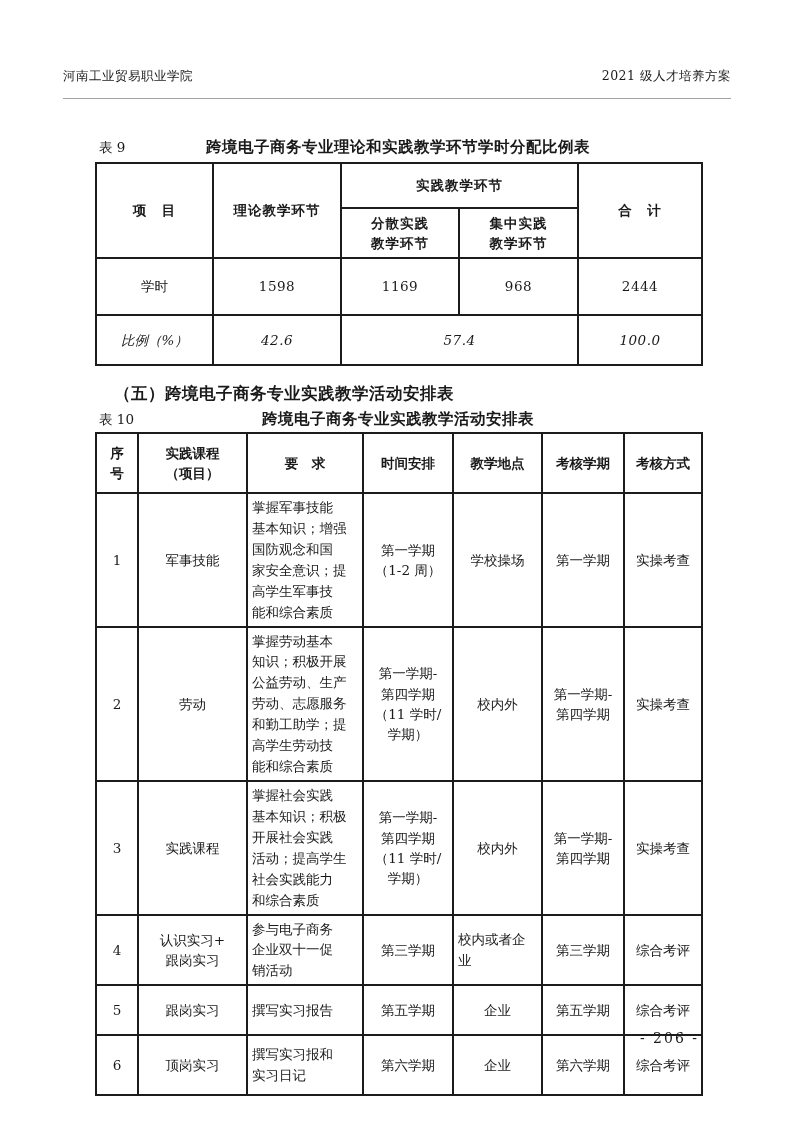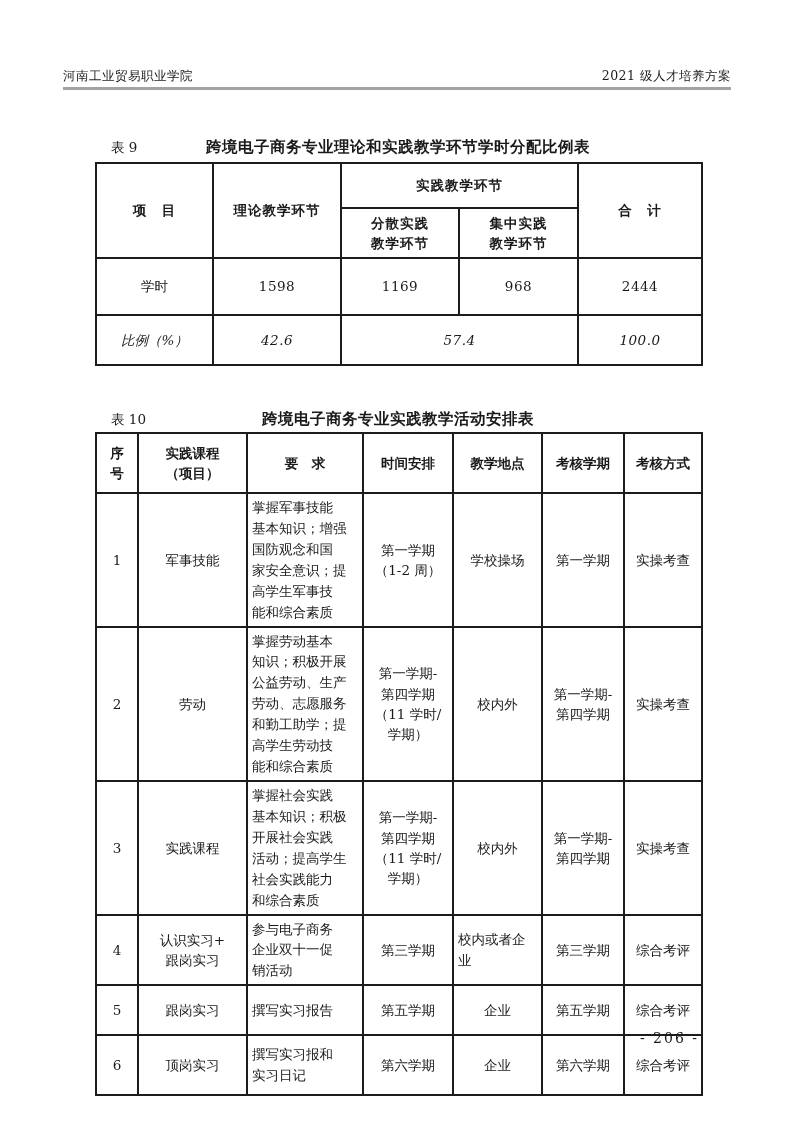--- a/index.html
+++ b/index.html
@@ -11,34 +11,34 @@
     font-family:"DejaVu Serif","Liberation Serif",serif;
     color:#1a1a1a;
     margin:0 auto;
     overflow:hidden;
   }
   
   .running-header {
     position:absolute; top:68px; left:63px; width:668px;
     display:flex; justify-content:space-between; align-items:flex-end;
     font-size:12.5px; letter-spacing:0.5px;
-    border-bottom:3px solid #a3a3a3;
-    padding-bottom:2px;
+    border-bottom:1px solid #a3a3a3;
+    padding-bottom:13px;
   }
   
   .sec-heading {
     position:absolute; left:114px;
     font-size:16.5px; font-weight:bold; letter-spacing:0.5px;
   }
   .sec4-heading { top:104px; }
   .sec5-heading { top:383px; }
   
   .caption-row { position:absolute; left:95px; width:606px; }
   .caption-row .tbl-label {
-    position:absolute; left:16px; top:2px; font-size:13.5px;
+    position:absolute; left:4px; top:2px; font-size:13.5px;
   }
   .caption-row .tbl-title {
     display:block; text-align:center;
     font-size:15.5px; font-weight:bold; letter-spacing:0.5px;
   }
   .cap9 { top:137px; }
   .cap10 { top:409px; }
   
   table {
     position:absolute; left:95px;
@@ -121,20 +121,21 @@
     </tr>
     <tr class="r-ratio">
       <td>比例（%）</td>
       <td class="num">42.6</td>
       <td class="num" colspan="2">57.4</td>
       <td class="num">100.0</td>
     </tr>
   </tbody>
     </table>
 
+  <div class="sec-heading sec5-heading">（五）跨境电子商务专业实践教学活动安排表</div>
 
   <div class="caption-row cap10">
     <span class="tbl-label">表 10</span>
     <span class="tbl-title">跨境电子商务专业实践教学活动安排表</span>
   </div>
 
   <table class="t10">
     <colgroup>
       <col style="width:42px">
         <col style="width:109px">

